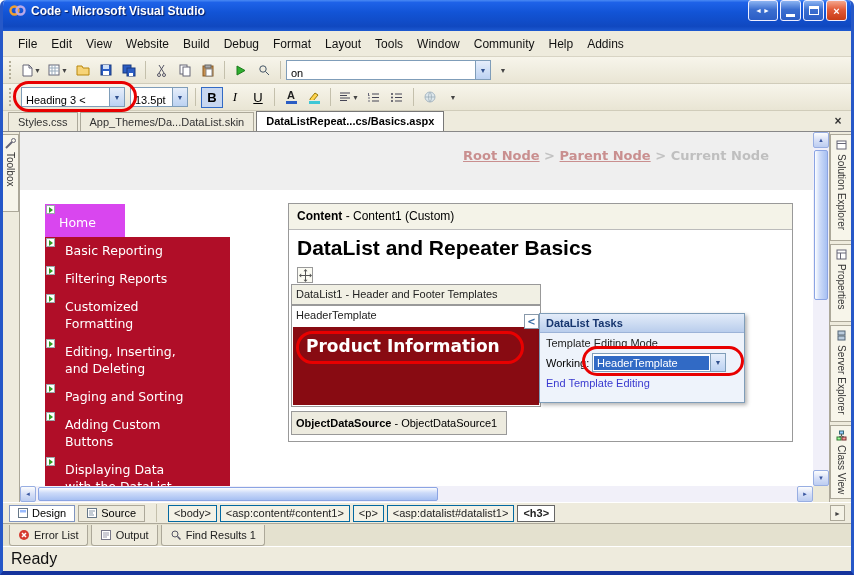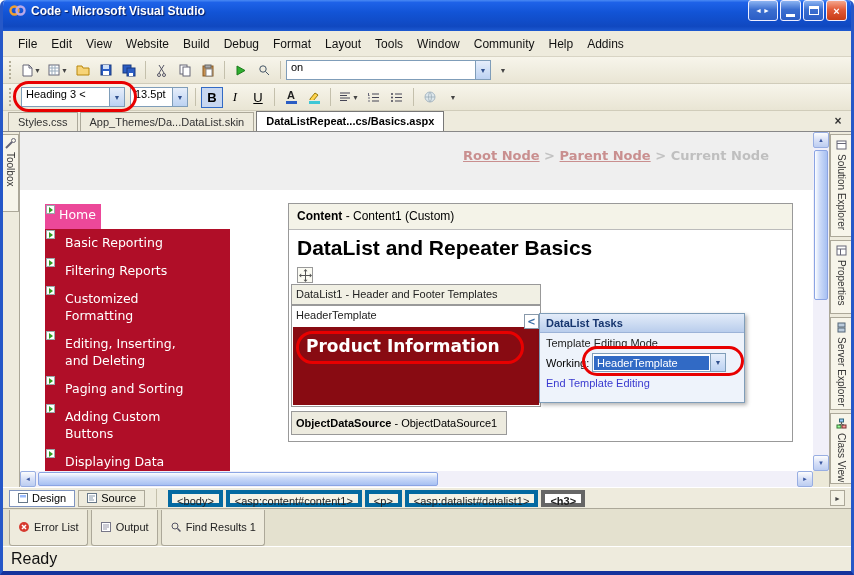--- a/index.html
+++ b/index.html
@@ -19,21 +19,21 @@
 
 .menubar{flex:0 0 26px;background:#eeebdd;display:flex;align-items:center;padding-left:8px;border-bottom:1px solid #d8d4c4;font-size:12px;color:#111}
 .menu-item{padding:4px 7px;white-space:nowrap}
 .toolbar{flex:0 0 27px;background:linear-gradient(180deg,#f7f5eb,#e9e5d4);display:flex;align-items:center;padding:0 4px;border-bottom:1px solid #d0ccba;gap:1px}
 .grip{width:5px;height:18px;border-left:2px dotted #b3ae98;margin:0 4px 0 2px}
 .tbtn{height:21px;min-width:22px;display:flex;align-items:center;justify-content:center;padding:0 3px;gap:1px}
 .tbtn.pressed{border:1px solid #316ac5;background:#c8d7f0}
 .tbtn.disabled{opacity:.55}
 .tsep{width:1px;height:18px;background:#c4c0ac;margin:0 4px}
 .dd{font-size:7px;color:#444}
-.combo{height:20px;background:#fff;border:1px solid #7f9db9;display:inline-flex;align-items:flex-start;font-size:11px}
+.combo{height:20px;background:#fff;border:1px solid #7f9db9;display:inline-flex;align-items:flex-end;font-size:11px}
 .combo .cval{flex:1;padding:0 4px;white-space:nowrap;overflow:hidden;color:#000}
 .cbtn{width:15px;height:100%;background:linear-gradient(180deg,#e6eefb,#bcd2f2);border-left:1px solid #7f9db9;display:flex;align-items:center;justify-content:center;font-size:7px;color:#31518f;flex:0 0 15px}
 .bold-b{font-weight:bold;font-size:13px}.ital-i{font-style:italic;font-size:13px;font-family:"Liberation Serif",serif}.undl-u{text-decoration:underline;font-size:13px}
 .a-glyph{font-size:11px;font-weight:bold;color:#222;line-height:9px}
 .color-stack{display:flex;flex-direction:column;align-items:center}
 .color-bar{width:11px;height:3px;margin-top:1px}
 .combo-wrap{position:relative;display:inline-flex;margin:0 2px}
 
 .ann{position:absolute;border:3px solid #e80000;border-radius:40px;pointer-events:none;z-index:40}
 
@@ -61,21 +61,21 @@
 .right-strip{flex:0 0 22px;background:#eeebdd;border-left:1px solid #aca899;display:flex;flex-direction:column;padding-top:2px}
 .vtab-right{border:1px solid #aca899;border-right:none;background:#f7f5ea;width:21px;display:flex;flex-direction:column;align-items:center;padding:4px 0;gap:4px;margin-bottom:3px;overflow:hidden}
 
 .ds-header{position:absolute;left:0;top:0;right:0;height:58px;background:#efefef}
 .ds-title{position:absolute;left:18px;top:10px;font-size:27px;color:#c9c9c9;white-space:nowrap}
 .breadcrumb{position:absolute;right:44px;top:16px;font-size:13px;font-weight:bold;color:#c2c2c2;white-space:nowrap}
 .bc-link{color:#c98f8f;text-decoration:underline}
 .bc-current{color:#bfbfbf}
 .side-menu{position:absolute;left:25px;top:72px;width:185px}
 .mi{position:relative;background:#b00e28;color:#fff;font-size:12.5px;line-height:17px;padding:5px 40px 6px 20px}
-.mi.home{width:56px;background:#ec4899;padding:2px 8px 6px 14px}
+.mi.home{width:80px;background:#d946ef;padding:10px 8px 6px 14px}
 .glyph{position:absolute;left:1px;top:1px;width:9px;height:9px;background:#fff;border:1px solid #9aa;display:flex;align-items:center;justify-content:center}
 .glyph::after{content:"";width:0;height:0;border-left:4px solid #2f9e1f;border-top:3px solid transparent;border-bottom:3px solid transparent}
 .content-region{position:absolute;left:268px;top:71px;width:505px;height:239px;border:1px solid #999;background:#fff}
 .region-bar{height:26px;background:#f4f3e8;border-bottom:1px solid #bbb;font-size:12px;line-height:25px;padding-left:8px;color:#000;font-family:"Liberation Sans",sans-serif}
 .ds-heading{position:absolute;left:8px;top:32px;font-size:21px;font-weight:bold;color:#000;font-family:"Liberation Sans",sans-serif;white-space:nowrap}
 .move-glyph{position:absolute;left:8px;top:63px;width:16px;height:16px;border:1px solid #999;background:#fbfbf3;display:flex;align-items:center;justify-content:center}
 .dl-bar{position:absolute;left:2px;top:80px;width:250px;height:21px;background:#f1f0e4;border:1px solid #999;font-size:11px;line-height:19px;padding-left:4px;color:#222;font-family:"Liberation Sans",sans-serif;white-space:nowrap;overflow:hidden}
 .dl-panel{position:absolute;left:2px;top:101px;width:250px;height:102px;background:#fff;border:1px solid #999}
 .tpl-label{font-size:11px;padding:3px 0 0 4px;height:20px;color:#222;font-family:"Liberation Sans",sans-serif}
 .red-block{position:absolute;left:1px;right:1px;top:21px;bottom:1px;background:#880b12;color:#fff}
@@ -87,26 +87,26 @@
 .tasks-sub{font-size:11px;color:#222;padding:4px 6px 3px}
 .tasks-row{display:flex;align-items:center;padding:1px 6px;position:relative}
 .tasks-row .lbl{font-size:11px;width:46px;color:#000}
 .tcombo{width:134px;height:19px;border:1px solid #7f9db9;background:#fff;display:flex;align-items:center}
 .tcombo .sel{flex:1;background:#316ac5;color:#fff;font-size:11px;padding:1px 3px;margin:1px;white-space:nowrap;overflow:hidden}
 .tasks-link{font-size:11px;color:#3a3ad0;padding:4px 6px}
 
 .tagnav{flex:0 0 21px;background:#eeebdd;border-top:1px solid #fff;display:flex;align-items:center;padding:0 6px;gap:3px;font-size:11px}
 .view-btn{display:flex;align-items:center;gap:4px;border:1px solid #7f94c0;background:#fff;padding:1px 8px;height:17px;color:#000}
 .view-btn.inactive{border-color:#aca899;background:#eeebdd}
-.tag-chip{border:4px solid #0369a1;background:#f4f2e6;padding:1px 5px;height:17px;line-height:13px;color:#222;white-space:nowrap}
+.tag-chip{border:1px solid #0369a1;background:#f4f2e6;padding:1px 5px;height:17px;line-height:13px;color:#222;white-space:nowrap}
 .tag-chip.current{border-color:#666;font-weight:bold;background:#fff}
 .tagnav-arrow{margin-left:auto;border:1px solid #aca899;background:#f4f2e6;width:15px;height:16px;display:flex;align-items:center;justify-content:center;font-size:7px;color:#444}
 
 .bottom-tabs{flex:0 0 23px;background:#e4e1cf;display:flex;align-items:flex-start;padding:1px 6px 0;gap:3px;border-top:1px solid #aca899}
-.btab{display:flex;align-items:center;gap:4px;font-size:11px;color:#222;border:1px solid #aca899;border-top:none;background:#eeebdd;padding:2px 8px 3px;border-radius:0 0 3px 3px;height:36px}
+.btab{display:flex;align-items:center;gap:4px;font-size:11px;color:#222;border:1px solid #aca899;border-top:none;background:#eeebdd;padding:2px 8px 3px;border-radius:0 0 3px 3px;height:21px}
 
 .statusbar{flex:0 0 25px;background:#eeebdd;border-top:1px solid #fff;display:flex;align-items:center;padding-left:8px;font-size:16px;color:#111}
 .icn{display:inline-flex;align-items:center;justify-content:center}
 </style>
 </head>
 <body>
 
 <div class="window">
 
   <div class="titlebar">

